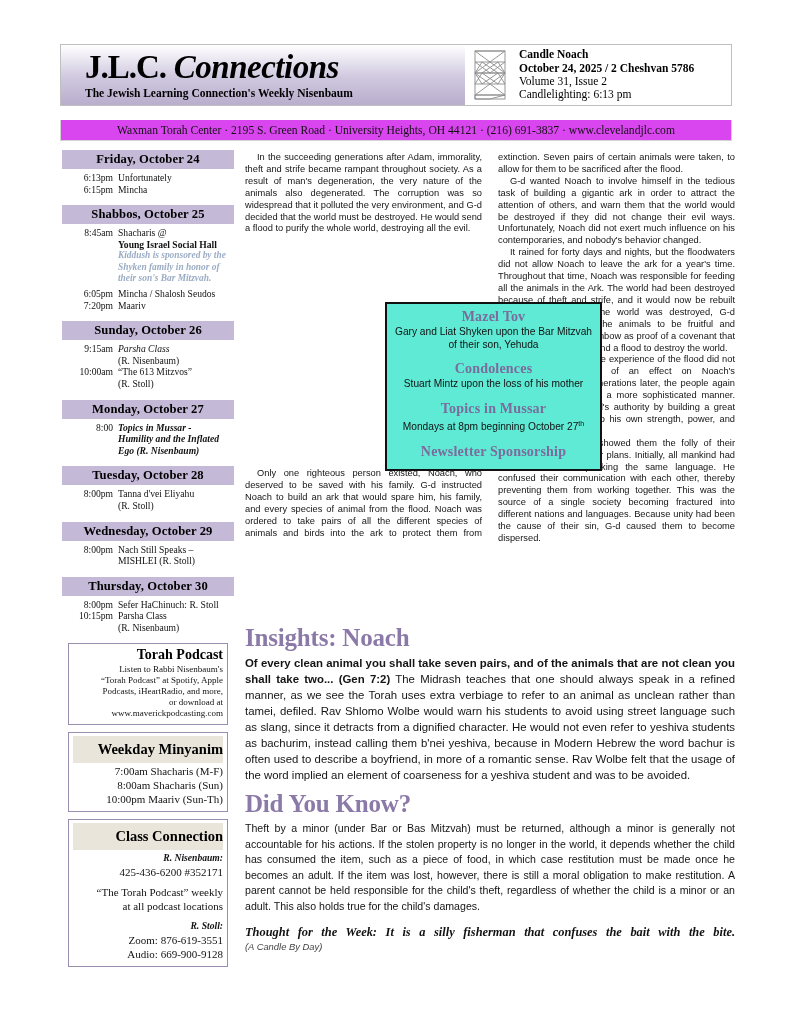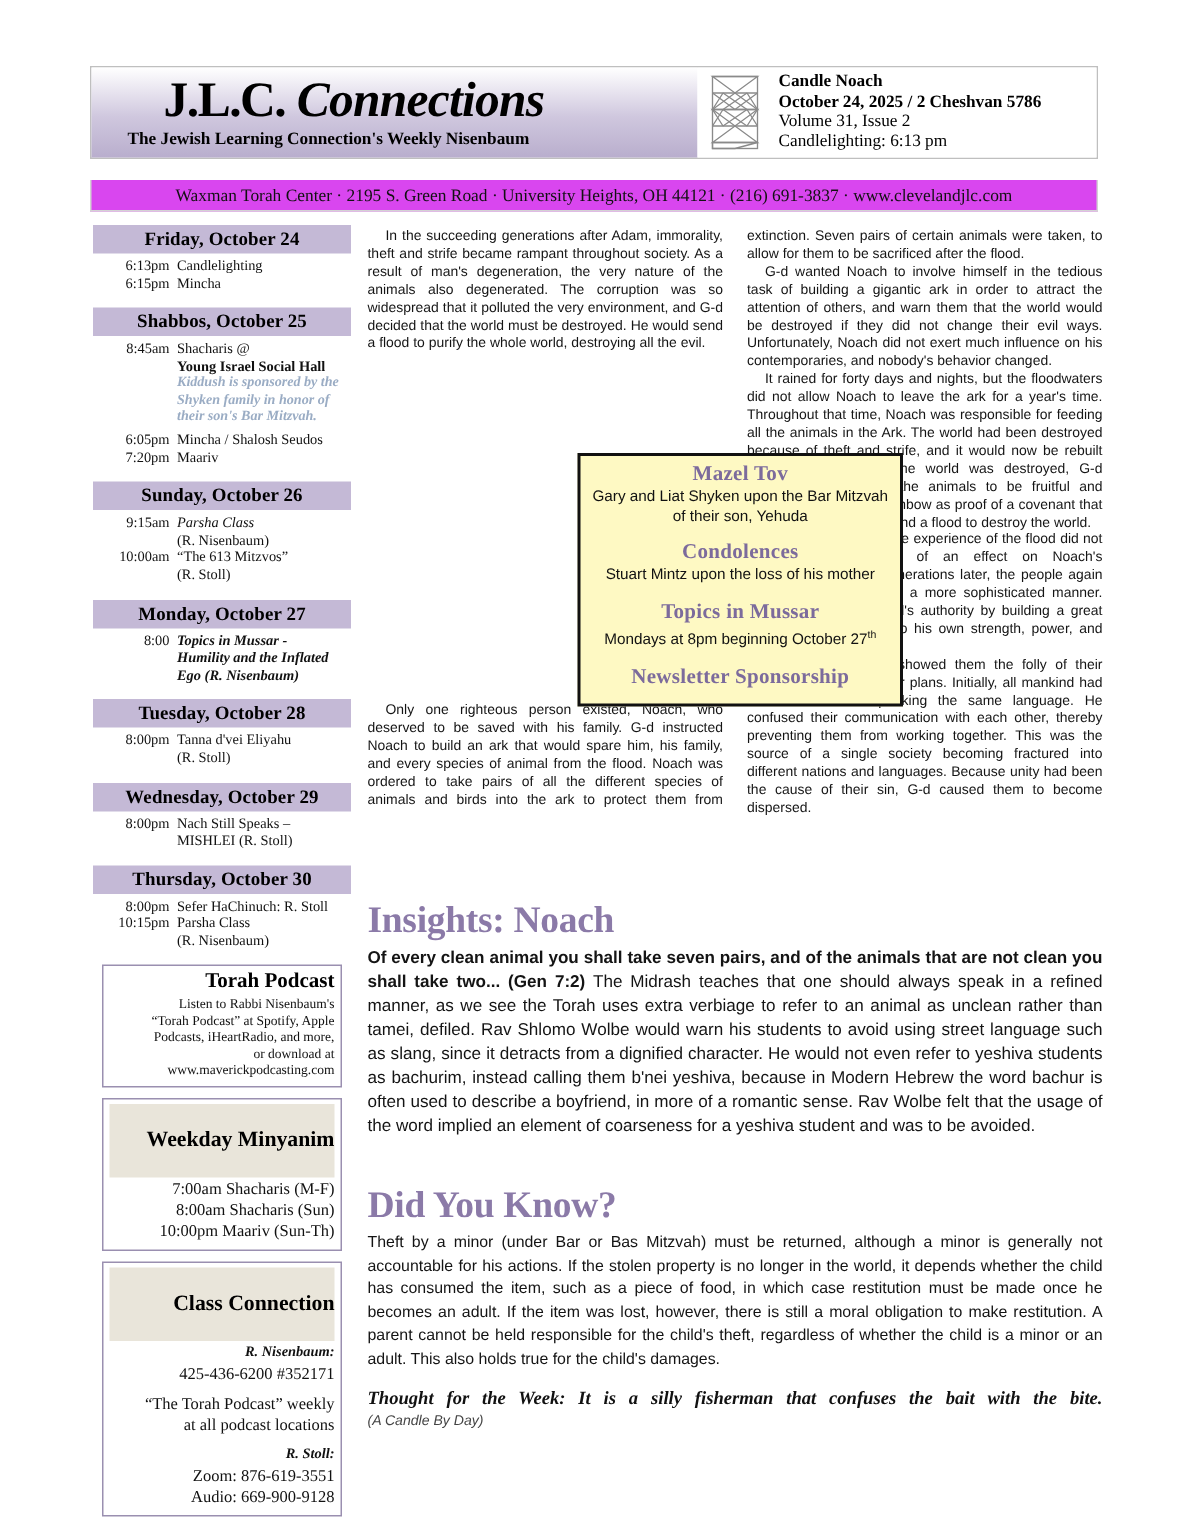--- a/index.html
+++ b/index.html
@@ -31,21 +31,20 @@
     padding:3px 0 0 24px;
     box-sizing:border-box;
   }
   .mast-title{
     font-family:"Liberation Serif", serif;
     font-size:33px;line-height:38px;
     font-weight:bold;font-style:italic;
     letter-spacing:-0.5px;
     color:#000;
     white-space:nowrap;
-    margin-left:24px;
   }
   .mast-title .upr{font-style:normal;letter-spacing:-1px;}
   .mast-sub{
     font-family:"Liberation Serif", serif;
     font-size:11.5px;font-weight:bold;
     color:#000;margin-top:1px;
     white-space:nowrap;
   }
   .mast-right{
     flex:1 1 auto;
@@ -103,21 +102,21 @@
     padding:3px 4px 5px 4px;
     box-sizing:border-box;
   }
   .sbox-title{
     font-size:14px;font-weight:bold;color:#000;
     margin-bottom:1px;
   }
   .sbox-title.shaded{
     background:#e9e5da;
     display:block;
-    padding:16px 0;
+    padding:5px 0;
     font-size:14.5px;
   }
   .sbox-body{font-size:9px;line-height:11px;color:#111;}
   .sbox-body.big{font-size:11px;line-height:14px;}
   .sbox-body .nm{font-weight:bold;font-style:italic;font-size:9.6px;}
   .sbox-body .sep{height:6px;}
 
   
   .main{
     position:absolute;left:245px;top:152px;width:490px;
@@ -135,42 +134,42 @@
     font-size:9.3px;line-height:11.9px;
     color:#141414;
     text-align:justify;
   }
   .cols p{margin:0;text-indent:12px;}
 
   
   .annbox{
     position:absolute;left:385px;top:302px;width:217px;
     border:2px solid #111;
-    background:#fef9c3;
+    background:#5eead4;
     box-sizing:border-box;
     padding:5px 7px 8px 7px;
     text-align:center;
     z-index:5;
   }
   .ann-h{
     font-family:"Liberation Serif", serif;
     font-size:14px;font-weight:bold;color:#7c6b9c;
     margin:3px 0 1px 0;letter-spacing:0.2px;
   }
   .ann-h.first{margin-top:0;}
   .ann-t{
     font-family:"Liberation Sans", sans-serif;
     font-size:10.2px;line-height:12.6px;color:#111;
   }
   .ann-gap{height:7px;}
   sup{font-size:7px;vertical-align:super;}
 
   
   .insights{
-    position:absolute;left:245px;top:600px;width:490px;
+    position:absolute;left:245px;top:624px;width:490px;
   }
   .ins-body{
     font-family:"Liberation Sans", sans-serif;
     font-size:11.4px;line-height:16px;
     color:#141414;text-align:justify;
     margin-top:2px;
   }
   .ins-body .lead{font-weight:bold;}
 
   .dyk{
@@ -236,21 +235,21 @@
   </div>
 
   <div class="addressbar">Waxman Torah Center · 2195 S. Green Road · University Heights, OH 44121 · (216) 691-3837 · www.clevelandjlc.com</div>
 
   <div class="sidebar">
     <div id="schedule-mount">
         <div class="daybar">Friday, October 24</div>
         <div class="sched">
           <div class="row">
             <div class="tm">6:13pm</div>
-            <div class="ds"><span>Candlelighting</span></div>
+            <div class="ds"><span>Unfortunately</span></div>
           </div>
           <div class="row">
             <div class="tm">6:15pm</div>
             <div class="ds"><span>Mincha</span></div>
           </div>
         </div>
         <div class="daybar">Shabbos, October 25</div>
         <div class="sched">
           <div class="row">
             <div class="tm">8:45am</div>

